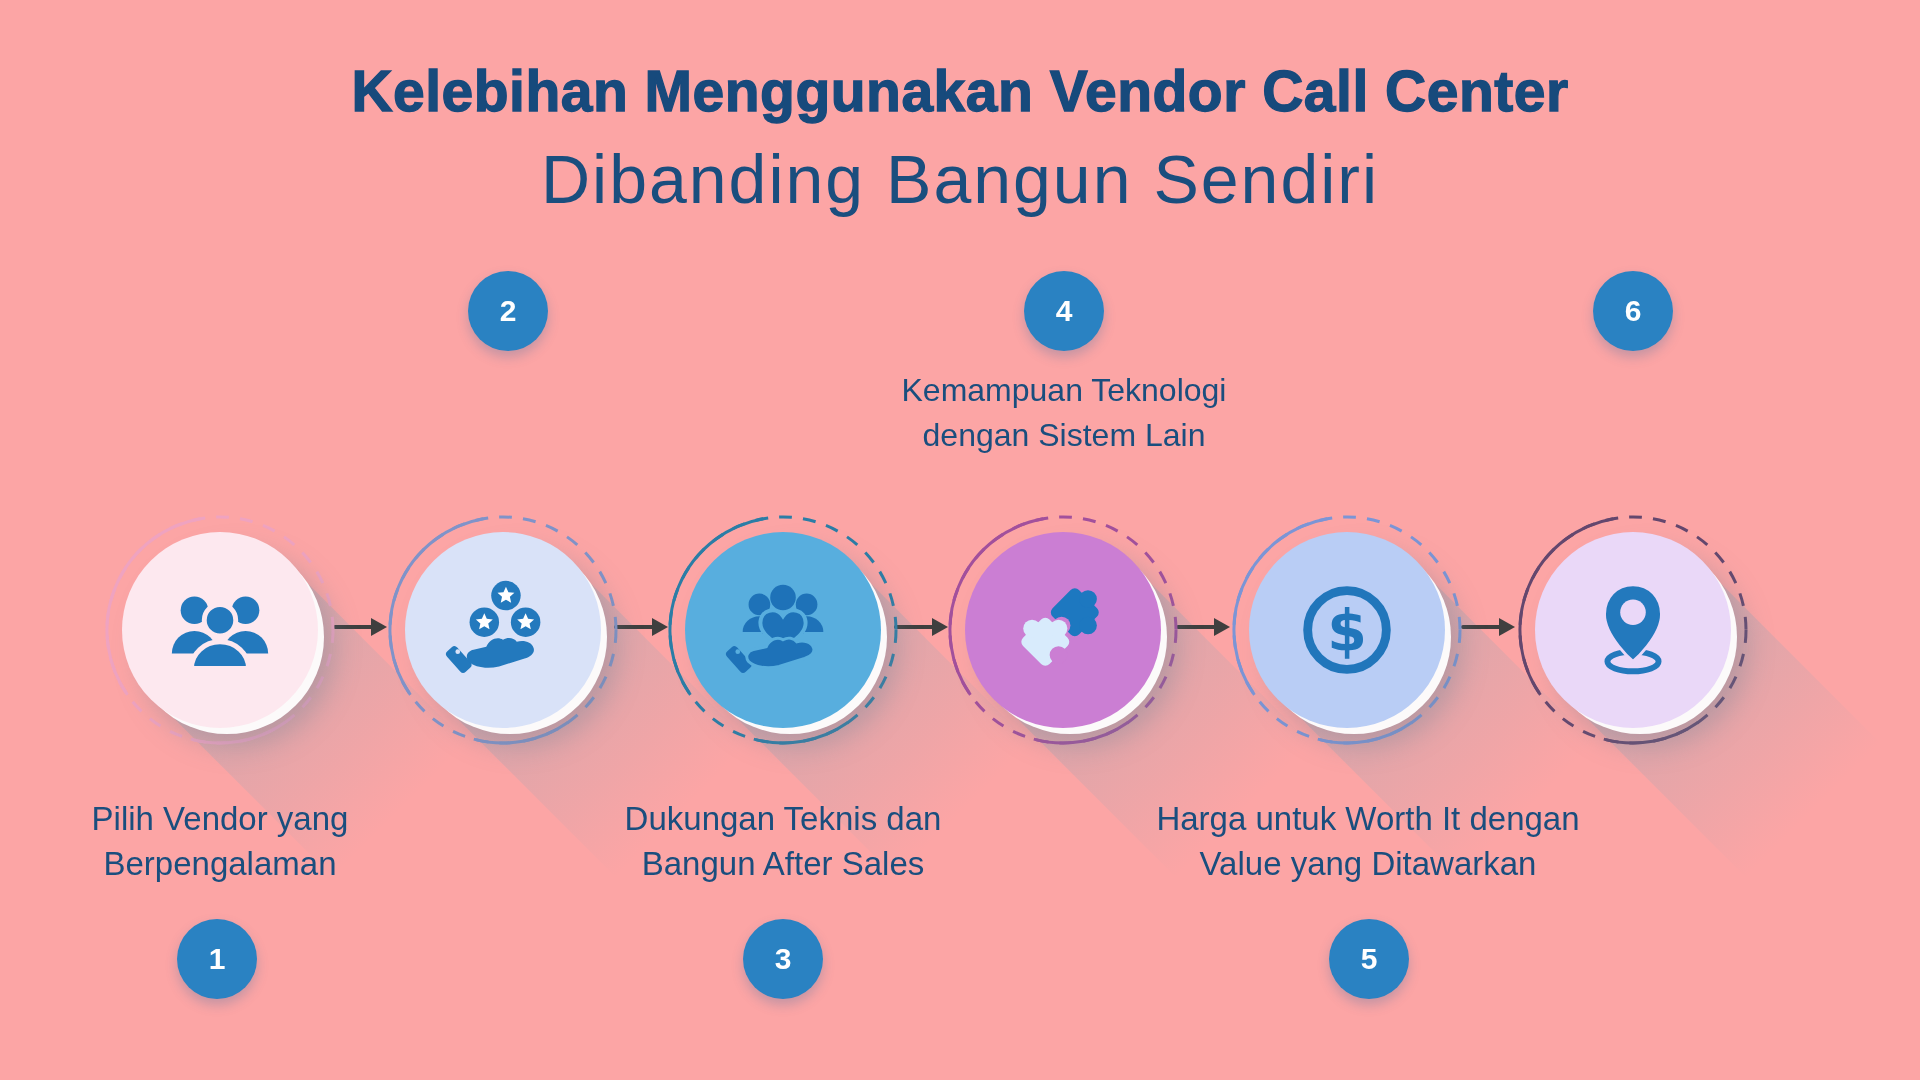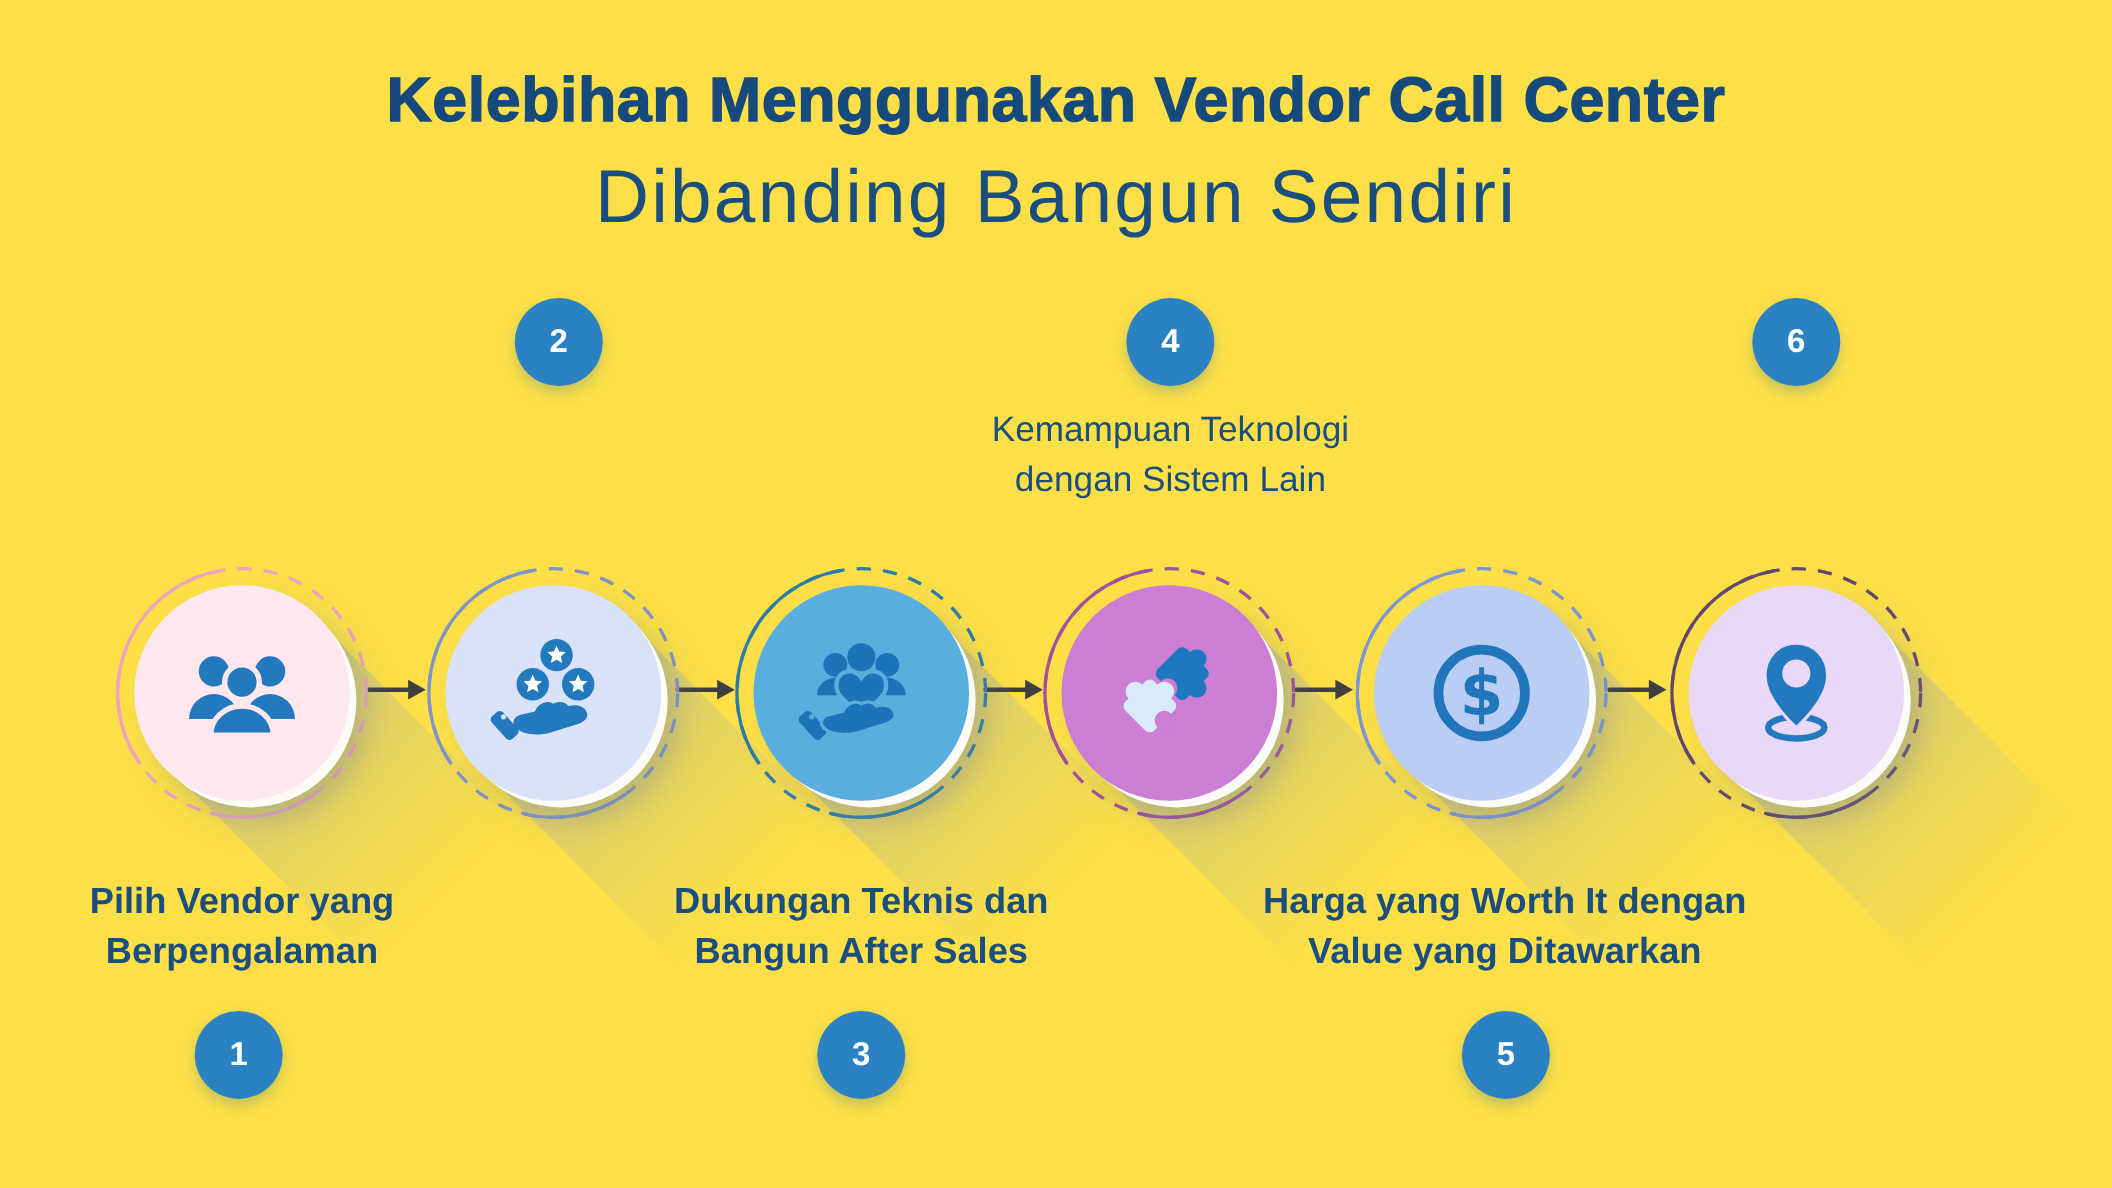--- a/index.html
+++ b/index.html
@@ -1,19 +1,19 @@
 <!DOCTYPE html>
 <html><head>
 <meta charset="utf-8">
 <style>
   html,body{margin:0;padding:0;}
   .canvas{
     position:relative;
     width:1920px;height:1080px;
-    background:#fde047;
+    background:#fca5a5;
     overflow:hidden;
     font-family:"Liberation Sans", sans-serif;
   }
   
   .title1{
     position:absolute;left:0;top:58px;width:1920px;
     text-align:center;
     font-size:57px;font-weight:700;
     -webkit-text-stroke:1.3px #174a7c;
     color:#174a7c;letter-spacing:.5px;margin:0;
@@ -37,21 +37,21 @@
   .b3{left:743px;top:919px;}
   .b4{left:1024px;top:271px;}
   .b5{left:1329px;top:919px;}
   .b6{left:1593px;top:271px;}
   
   .label{
     position:absolute;text-align:center;color:#1a4e7e;
     font-weight:500;line-height:45px;
   }
   .label.top{font-size:32px;top:368px;}
-  .label.bottom{font-size:33px;top:796px;font-weight:bold;}
+  .label.bottom{font-size:33px;top:796px;}
   .lab1{left:0;width:440px;}
   .lab2{left:268px;width:480px;}
   .lab3{left:543px;width:480px;}
   .lab4{left:824px;width:480px;}
   .lab5{left:1088px;width:560px;}
   .lab6{left:1373px;width:520px;}
   
   .medallion{position:absolute;top:500px;width:260px;height:260px;}
   .m1{left:90px;}  .m2{left:373px;} .m3{left:653px;}
   .m4{left:933px;} .m5{left:1217px;}.m6{left:1503px;}
@@ -255,21 +255,21 @@
 
   <div class="label bottom lab1">
     <div>Pilih Vendor yang</div>
     <div>Berpengalaman</div>
   </div>
   <div class="label bottom lab3">
     <div>Dukungan Teknis dan</div>
     <div>Bangun After Sales</div>
   </div>
   <div class="label bottom lab5">
-    <div>Harga yang Worth It dengan</div>
+    <div>Harga untuk Worth It dengan</div>
     <div>Value yang Ditawarkan</div>
   </div>
 
   <div class="badge b1">1</div>
   <div class="badge b3">3</div>
   <div class="badge b5">5</div>
 
 </div>
 
 </body></html>

